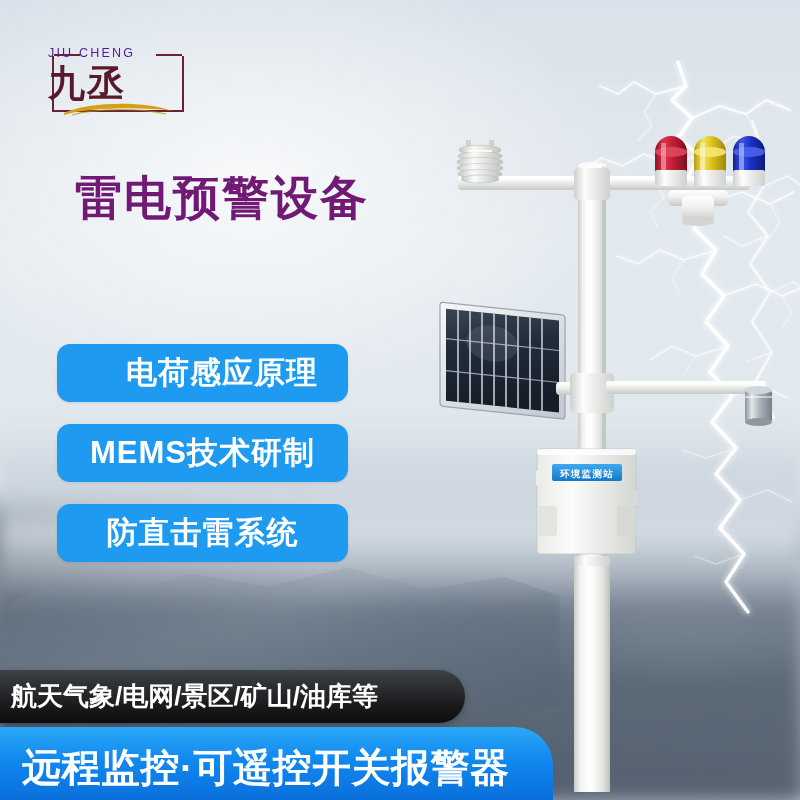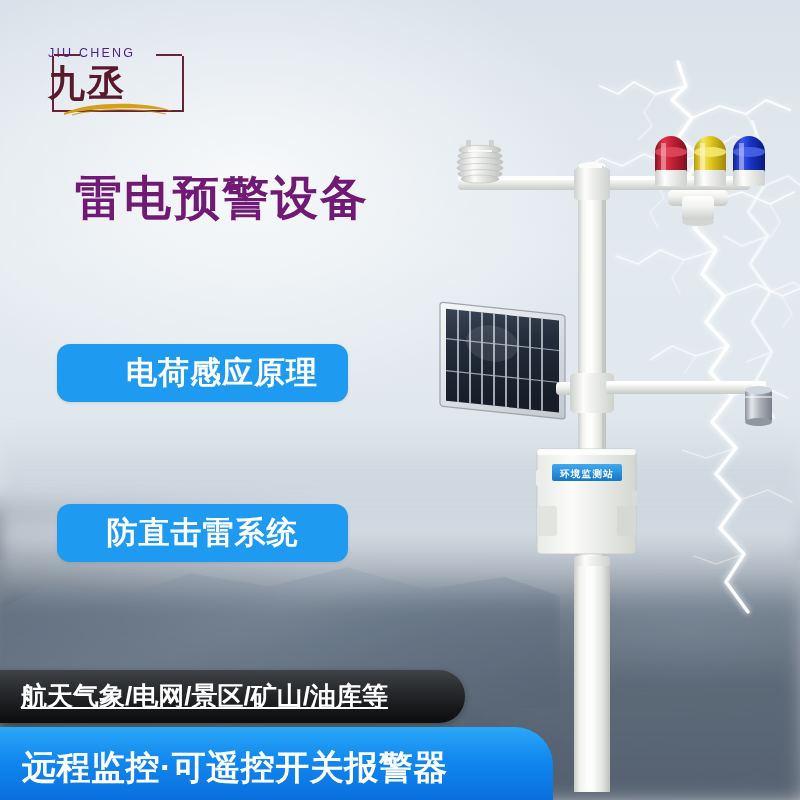--- a/index.html
+++ b/index.html
@@ -114,34 +114,33 @@
 
   
   #band-dark {
     position:absolute; left:0; top:670px; width:465px; height:53px;
     background:linear-gradient(to bottom,#3f4246 0%,#2c2e31 32%,#17181a 72%,#0c0d0e 100%);
     border-radius:0 26px 26px 0;
     display:flex; align-items:center;
     box-shadow:0 2px 6px rgba(0,0,0,.25);
   }
   #band-dark span {
-    margin-left:21px; color:#ffffff;
+    margin-left:11px; color:#ffffff;
     font-size:26px; font-weight:700; letter-spacing:0px;
     font-family:"Liberation Sans", sans-serif;
-    text-decoration:underline;
   }
   #band-blue {
     position:absolute; left:0; top:727px; width:553px; height:73px;
     background:linear-gradient(to bottom,#2aa8f7 0%,#1188ef 45%,#0a6fdc 100%);
     border-radius:0 38px 0 0;
     display:flex; align-items:center;
   }
   #band-blue span {
     margin-left:22px; color:#ffffff;
-    font-size:34px; font-weight:700; letter-spacing:0.5px;
+    font-size:39px; font-weight:700; letter-spacing:0.5px;
     font-family:"Liberation Sans", sans-serif;
     margin-top:8px;
   }
 </style>
 </head>
 <body>
 
 <div id="stage">
 
   <div class="bg-sky"></div>
@@ -389,20 +388,21 @@
       <svg width="112" height="16" viewBox="0 0 112 16">
         <path d="M2 13 C28 1, 84 1, 110 11 C84 7, 28 7, 2 15 Z" fill="#d4a017"></path>
         <path d="M10 15 C34 8, 78 8, 104 14" fill="none" stroke="#b8860b" stroke-width="1.2" opacity=".7"></path>
       </svg>
     </div>
   </div>
 
   <div id="headline">雷电预警设备</div>
 
   <div class="pill" id="pill1">电荷感应原理</div>
+  <div class="pill" id="pill2">MEMS技术研制</div>
   <div class="pill" id="pill3">防直击雷系统</div>
 
   <div id="band-dark">
     <span>航天气象/电网/景区/矿山/油库等</span>
   </div>
   <div id="band-blue">
     <span>远程监控·可遥控开关报警器</span>
   </div>
 
 </div>

